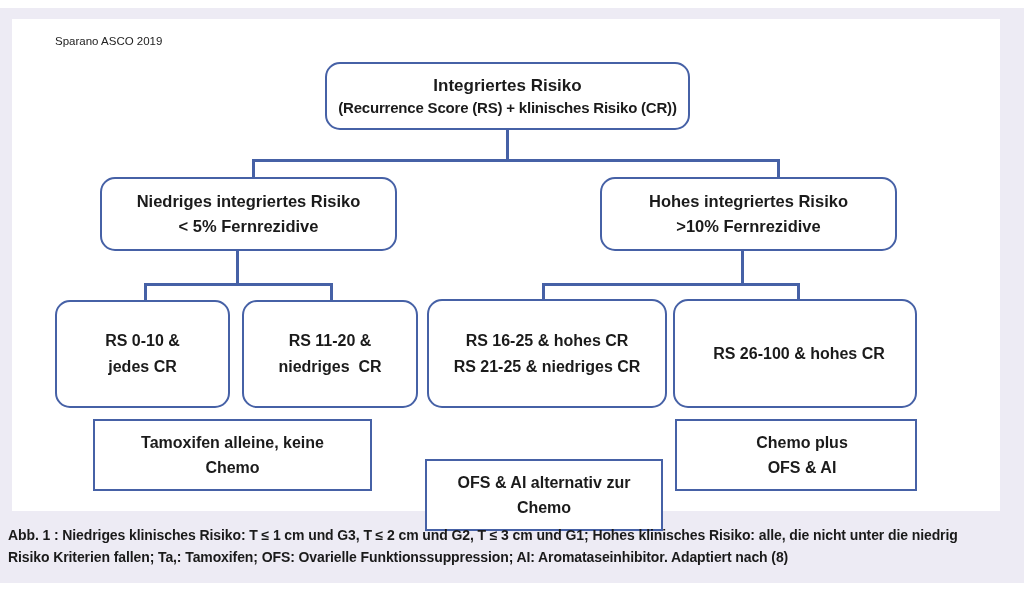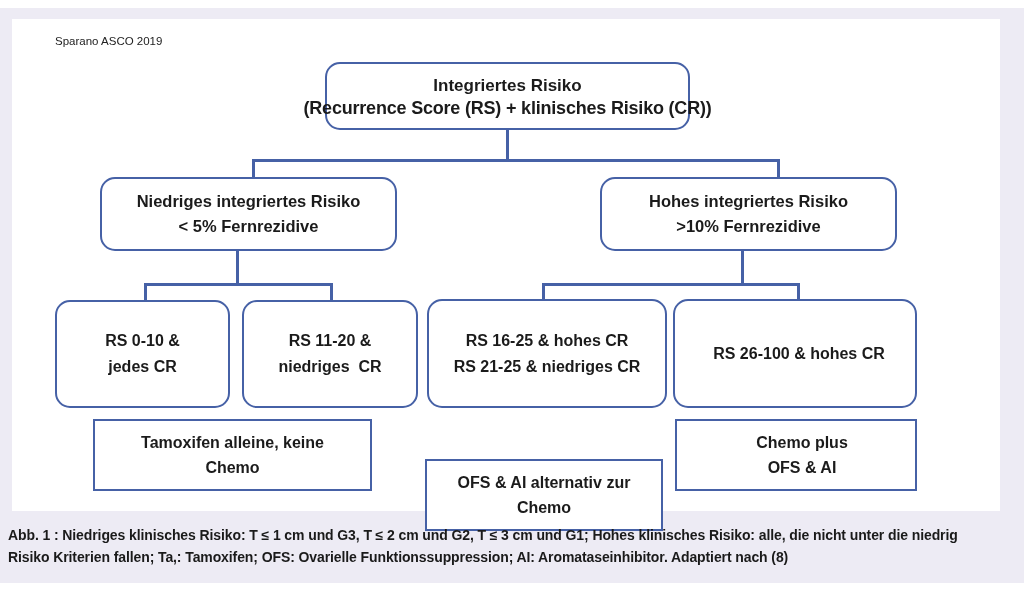--- a/index.html
+++ b/index.html
@@ -31,21 +31,21 @@
     display: flex; flex-direction: column;
     align-items: center; justify-content: center;
     text-align: center;
     color: #1b1b1b; font-weight: bold;
   }
   .box div { white-space: pre; }
   .rounded { border-radius: 15px; }
   .conn { position: absolute; background: #4661a6; }
 
   .root-l1 { font-size: 17px; line-height: 24px; }
-  .root-l2 { font-size: 18px; line-height: 20px; letter-spacing: -0.2px; text-align: center; }
+  .root-l2 { font-size: 15px; line-height: 20px; letter-spacing: -0.2px; text-align: center; }
   .lvl2 div { font-size: 16.5px; line-height: 25px; }
   .lvl3 div { font-size: 16px; line-height: 26px; }
   .treat div { font-size: 16px; line-height: 25px; }
 
   .caption {
     position: absolute; left: 8px; top: 524px;
     font-size: 14px; line-height: 22px;
     font-weight: bold; color: #1a1a1a;
     letter-spacing: -0.1px; white-space: nowrap;
   }

